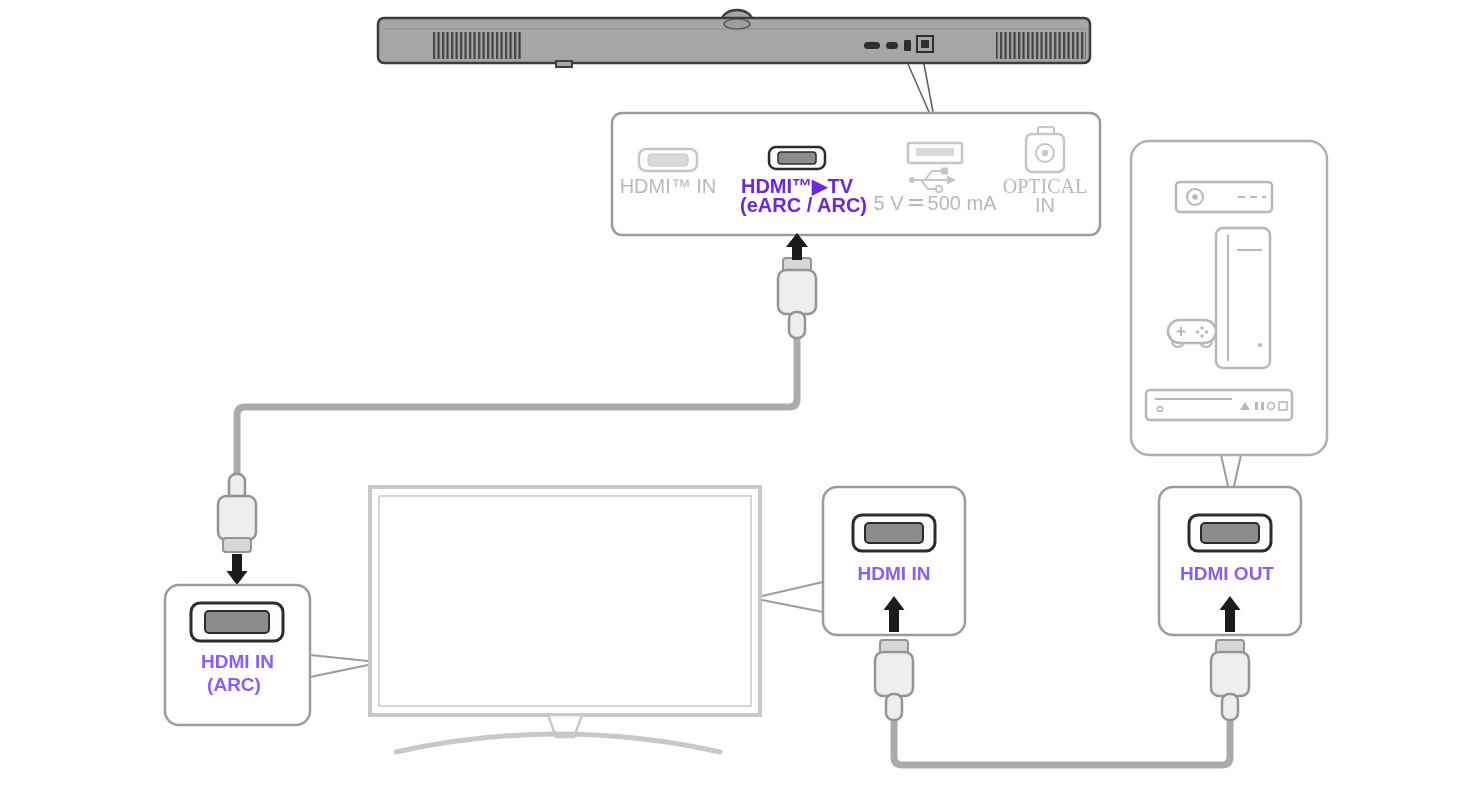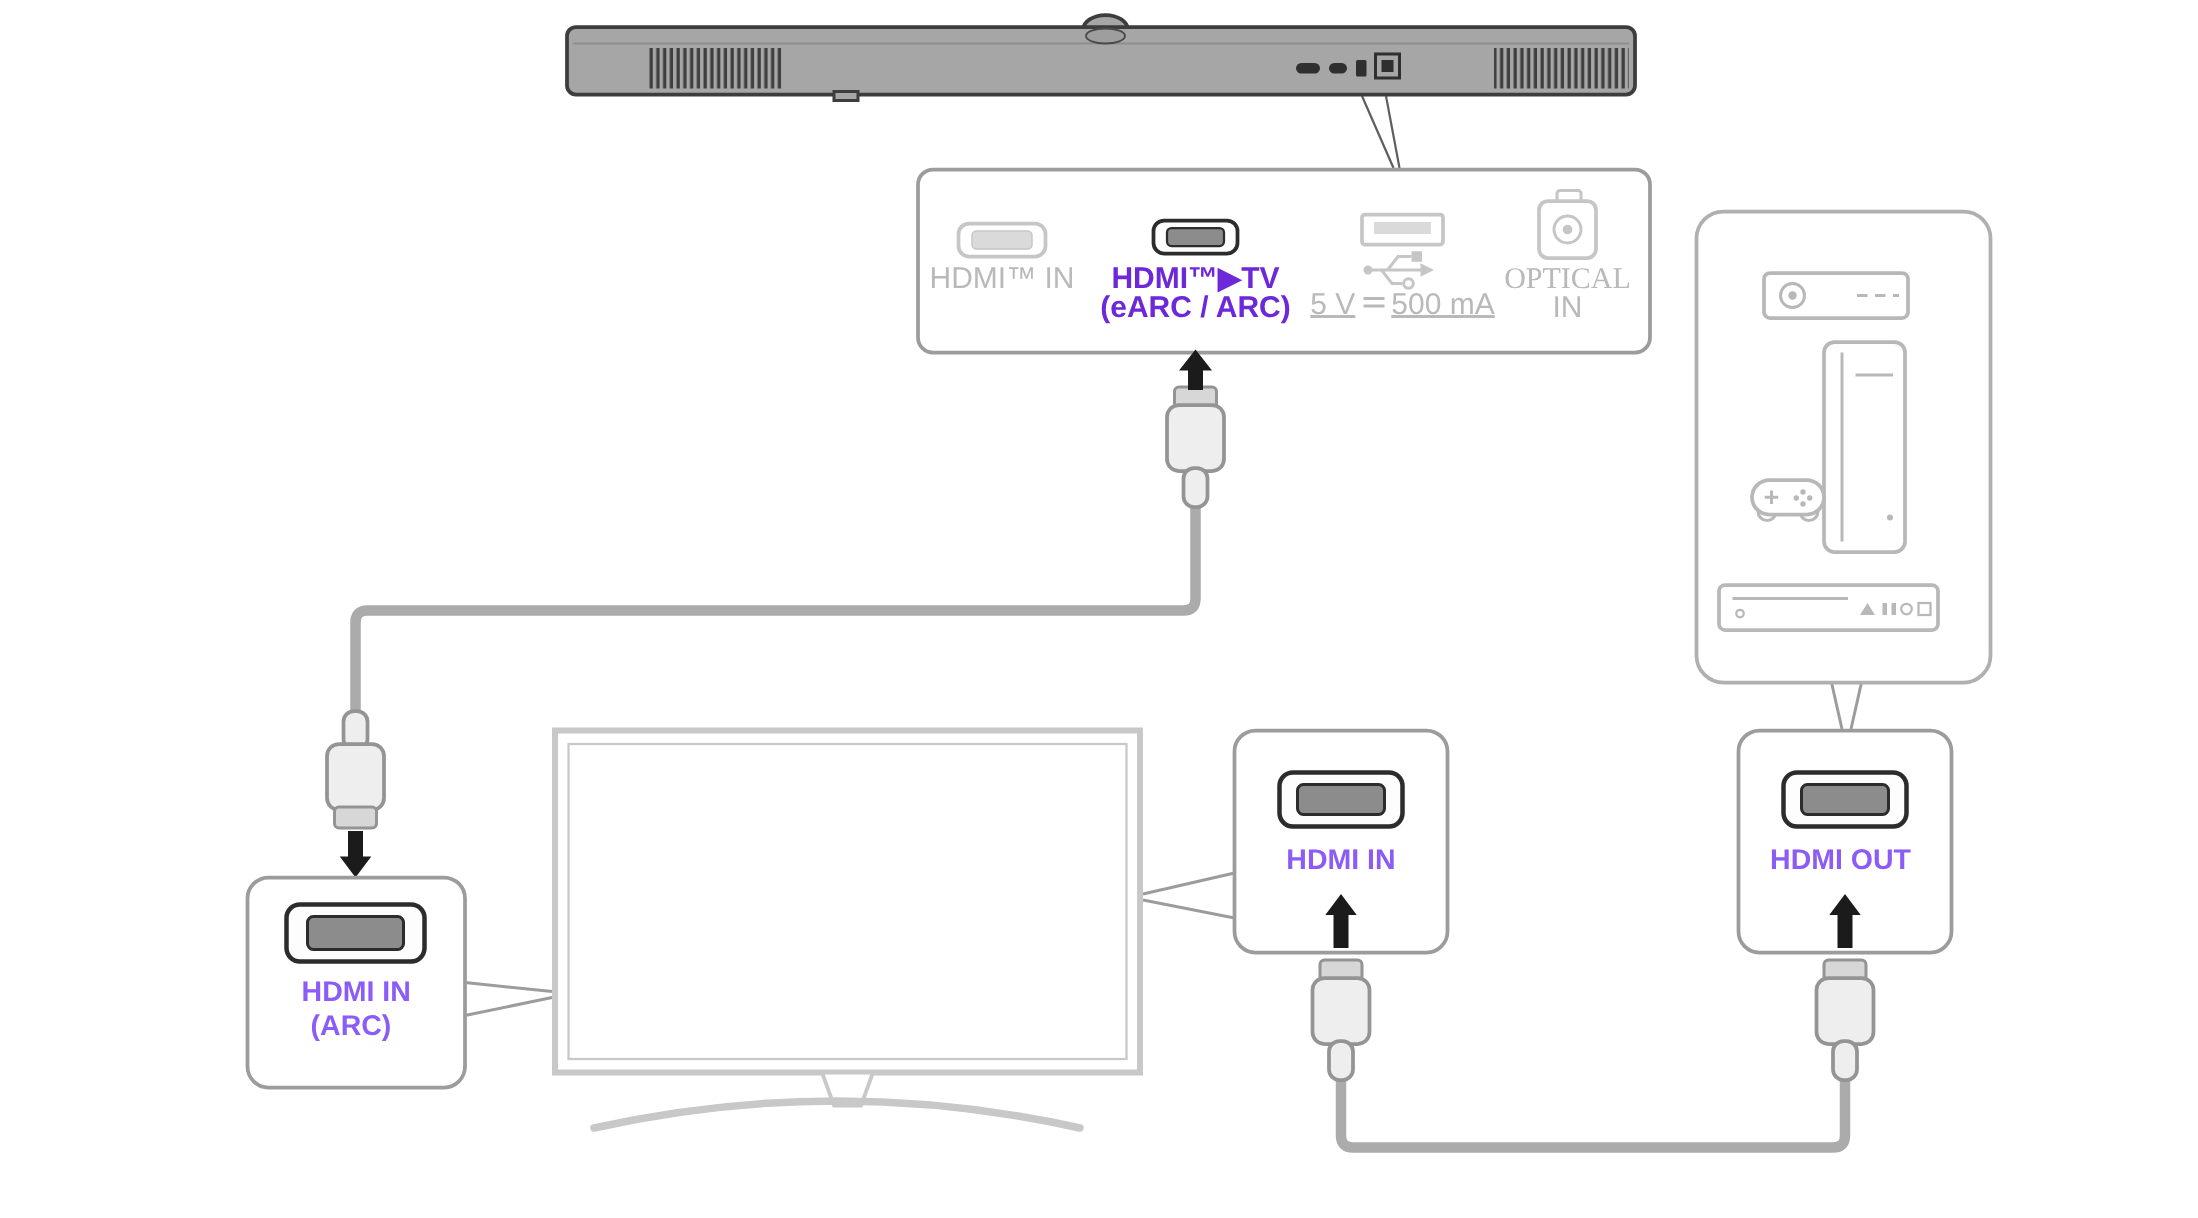--- a/index.html
+++ b/index.html
@@ -201,23 +201,23 @@
         <rect x="1261" y="402" width="3" height="8" fill="#b8b8b8" stroke="none"></rect>
         <circle cx="1271" cy="406" r="3.5" stroke-width="1.5"></circle>
         <rect x="1279" y="402" width="8" height="8" stroke-width="1.5"></rect>
       </g>
     </g>
   </svg>
 
   <div class="lbl muted port-lbl" style="left:606px; top:177px; width:124px;">HDMI™ IN</div>
 
   <div class="lbl port-lbl bold" style="left:735px; top:177px; width:124px;">HDMI™▶TV</div>
-  <div class="lbl port-lbl bold" style="left:727px; top:196px; width:140px;">(eARC / ARC)</div>
-
-  <div class="lbl muted port-lbl" style="left:862px; top:194px; width:146px;text-decoration:underline;"><span>5 V</span><span class="dc-symbol"></span><span>500 mA</span></div>
+  <div class="lbl port-lbl bold" style="left:727px; top:196px; width:140px;text-align:right;">(eARC / ARC)</div>
+
+  <div class="lbl muted port-lbl" style="left:862px; top:194px; width:146px;"><span>5 V</span><span class="dc-symbol"></span><span>500 mA</span></div>
 
   <div class="lbl muted port-lbl" style="left:985px; top:177px; width:120px;font-family:Liberation Serif, serif;">OPTICAL</div>
   <div class="lbl muted port-lbl" style="left:985px; top:196px; width:120px;">IN</div>
 
   <div class="lbl box-lbl" style="left:165px; top:650px; width:145px;">HDMI IN</div>
   <div class="lbl box-lbl" style="left:165px; top:673px; width:138px;">(ARC)</div>
 
   <div class="lbl box-lbl" style="left:823px; top:562px; width:142px;">HDMI IN</div>
 
   <div class="lbl box-lbl" style="left:1159px; top:562px; width:136px;">HDMI OUT</div>

